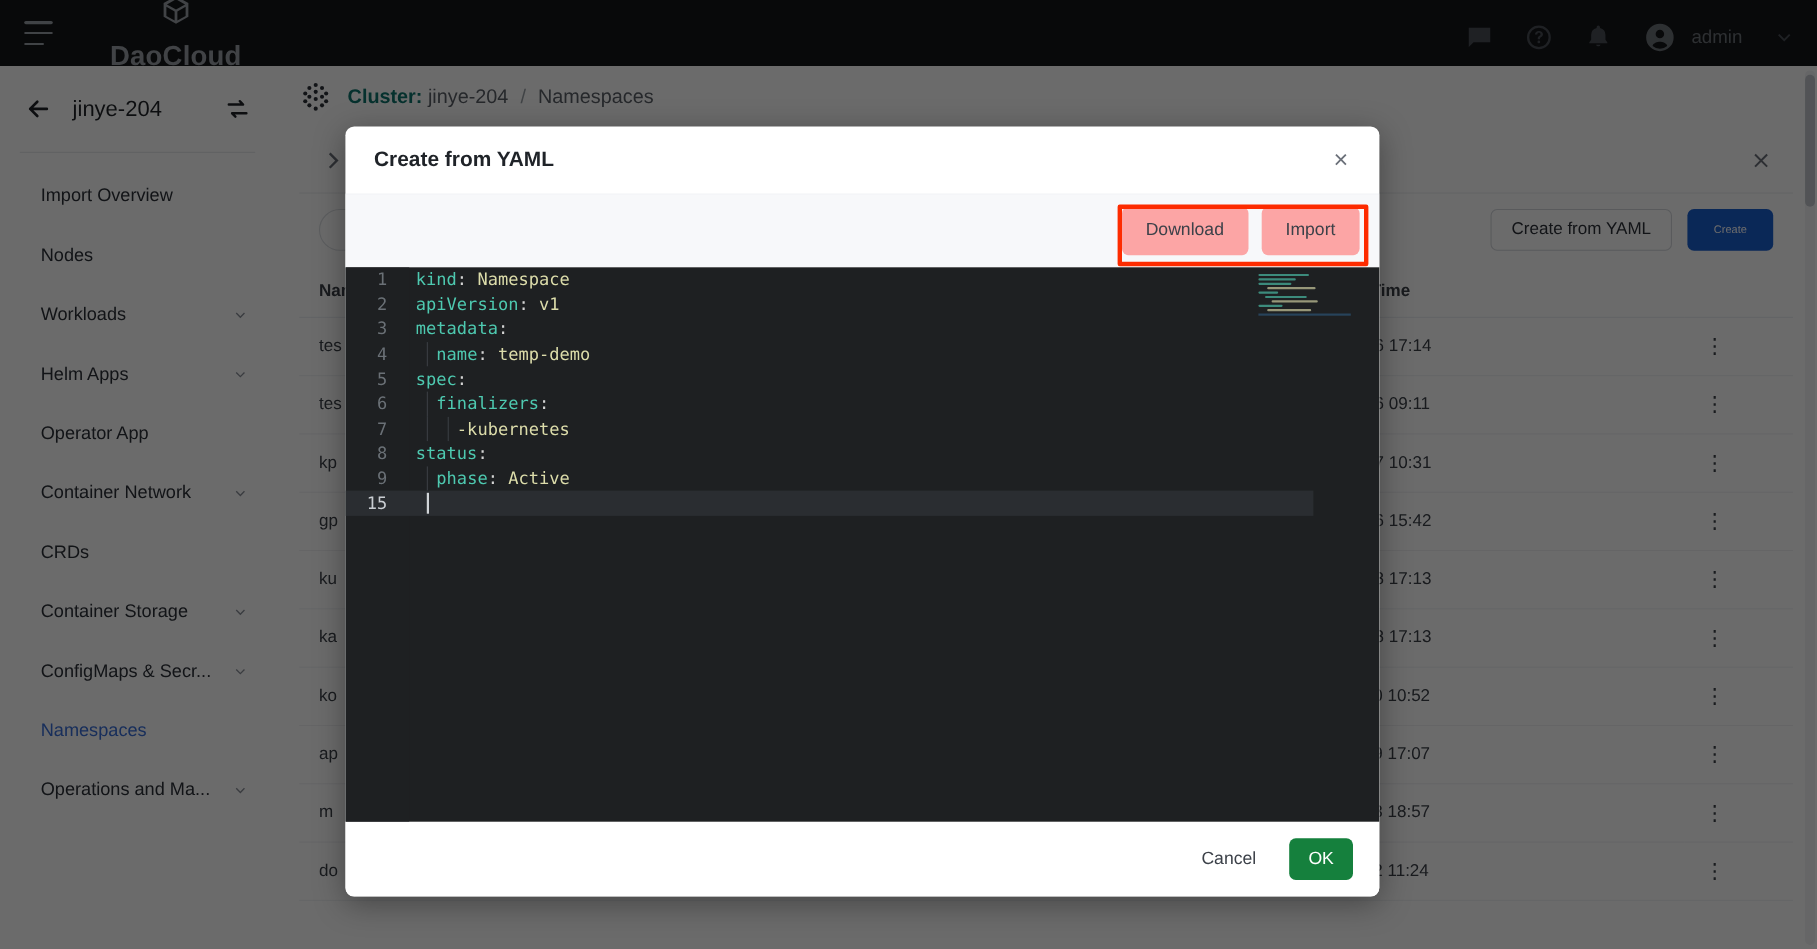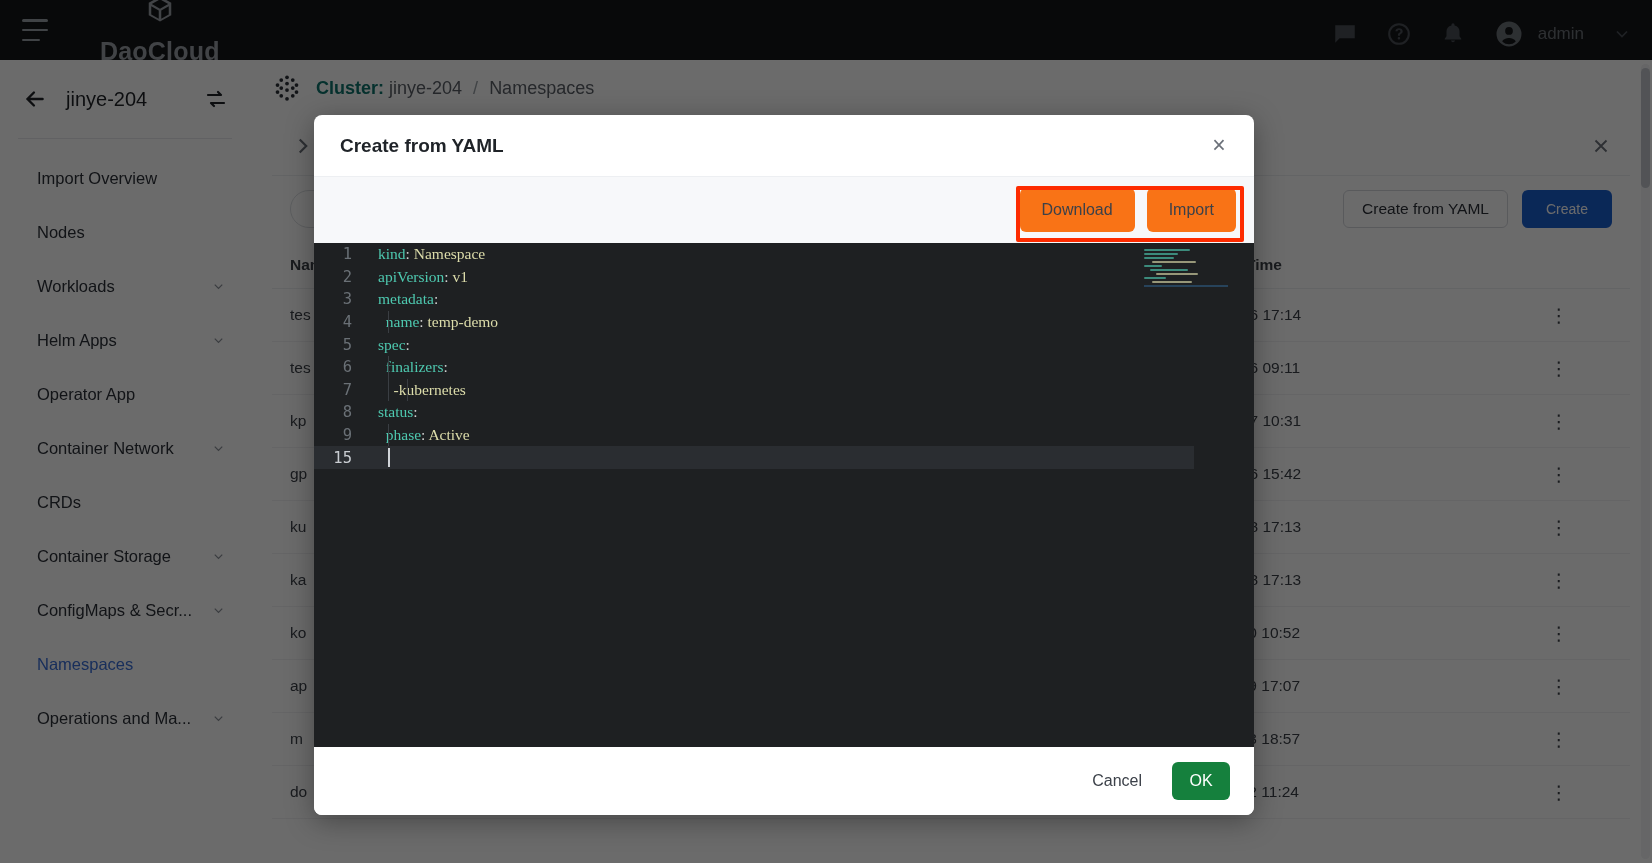--- a/index.html
+++ b/index.html
@@ -66,21 +66,21 @@
   .arrow-btn { width: 26px; height: 26px; color: #6b7079; }
   .filter-pill { flex: 1; height: 36px; }
   .close-x { width: 22px; height: 22px; color: #6b7079; }
 
   .toolbar { height: 66px; display: flex; align-items: center; padding: 0 18px; gap: 14px; }
   .search-box { width: 250px; height: 38px; border: 1px solid #dcdfe3; border-radius: 19px; }
   .tb-spacer { flex: 1; }
   .btn-outline { height: 38px; padding: 0 18px; border: 1px solid #d4d7dc; border-radius: 6px;
     background: #fff; font-size: 15.5px; color: #2c3038; display: flex; align-items: center; cursor: pointer; }
   .btn-primary { height: 38px; padding: 0 24px; border: 0; border-radius: 6px;
-    background: #1a5fd0; color: #fff; font-size: 14px; display: flex; align-items: center; cursor: pointer; }
+    background: #1a5fd0; color: #fff; font-size: 10px; display: flex; align-items: center; cursor: pointer; }
 
   table.nslist { width: 100%; border-collapse: collapse; table-layout: fixed; }
   table.nslist th { text-align: left; font-size: 15.5px; color: #3c4149; font-weight: bold;
     padding: 14px 18px; border-bottom: 1px solid #eceef1; }
   table.nslist td { font-size: 15.5px; color: #3c4149; padding: 0 18px; height: 53px;
     border-bottom: 1px solid #f0f1f4; overflow: hidden; white-space: nowrap; }
   .kebab { color: #3c4149; font-size: 19px; letter-spacing: 1px; cursor: pointer; }
 
   
   .page-scroll { position: absolute; right: 2px; top: 64px; width: 9px; height: 795px;
@@ -98,33 +98,33 @@
     display: flex; flex-direction: column; overflow: hidden;
   }
   .modal-head { height: 62px; display: flex; align-items: center;
     padding: 0 26px; border-bottom: 1px solid #edeff2; position: relative; }
   .modal-title { font-size: 19px; font-weight: bold; color: #1f2328; }
   .modal-close { position: absolute; right: 22px; top: 18px; width: 26px; height: 26px;
     color: #6b7079; font-size: 23px; line-height: 24px; text-align: center; cursor: pointer; }
 
   .modal-actions { height: 66px; background: #f7f8fa; display: flex; align-items: center;
     justify-content: flex-end; padding-right: 18px; gap: 12px; position: relative; }
-  .abtn { height: 44px; padding: 0 22px; background: #f97316; border: 0; border-radius: 6px;
+  .abtn { height: 44px; padding: 0 22px; background: #fca5a5; border: 0; border-radius: 6px;
     font-size: 16px; color: #3c4149; font-family: "Liberation Sans", sans-serif; cursor: pointer; }
   .hl-box { position: absolute; right: 10px; top: 62px; width: 228px; height: 56px;
     border: 4px solid #fd2b00; border-radius: 2px; pointer-events: none; z-index: 30; }
 
   
   .editor { flex: 1; background: #1e2022; position: relative; overflow: hidden; }
   .gutter { position: absolute; left: 0; top: 0; width: 58px; height: 100%; background: #1e2022; }
   .codearea { position: absolute; left: 0; top: 0; right: 0; bottom: 0; }
   .cl { position: relative; height: 22.6px; display: flex; align-items: center;
     font-family: "DejaVu Sans Mono", monospace; font-size: 15.5px; }
   .cl .ln { width: 48px; text-align: right; color: #6a7076; flex: 0 0 48px; padding-right: 10px; }
-  .cl .src { white-space: pre; color: #d4d4d4; padding-left: 16px; font-family: Liberation Serif, serif; }
+  .cl .src { white-space: pre; color: #d4d4d4; padding-left: 16px; }
   .k { color: #4ec9b0; }
   .p { color: #d4d4d4; }
   .v { color: #dcdcaa; }
   .cl.active { background: #2a2d31; }
   .cl.active .ln { color: #c9cdd2; }
   .caret { position: absolute; left: 74px; width: 2px; height: 19px; background: #d0d4d8; }
   .iguide { position: absolute; width: 1px; background: #3a3e43; height: 22.6px; top: 0; }
   .minimap { position: absolute; right: 26px; top: 0; width: 84px; height: 100%; opacity: .75; }
   .mm-line { position: absolute; height: 2px; border-radius: 1px; }
   .mm-sel { position: absolute; left: 0; width: 84px; height: 2px; background: #2a4f6e; }

